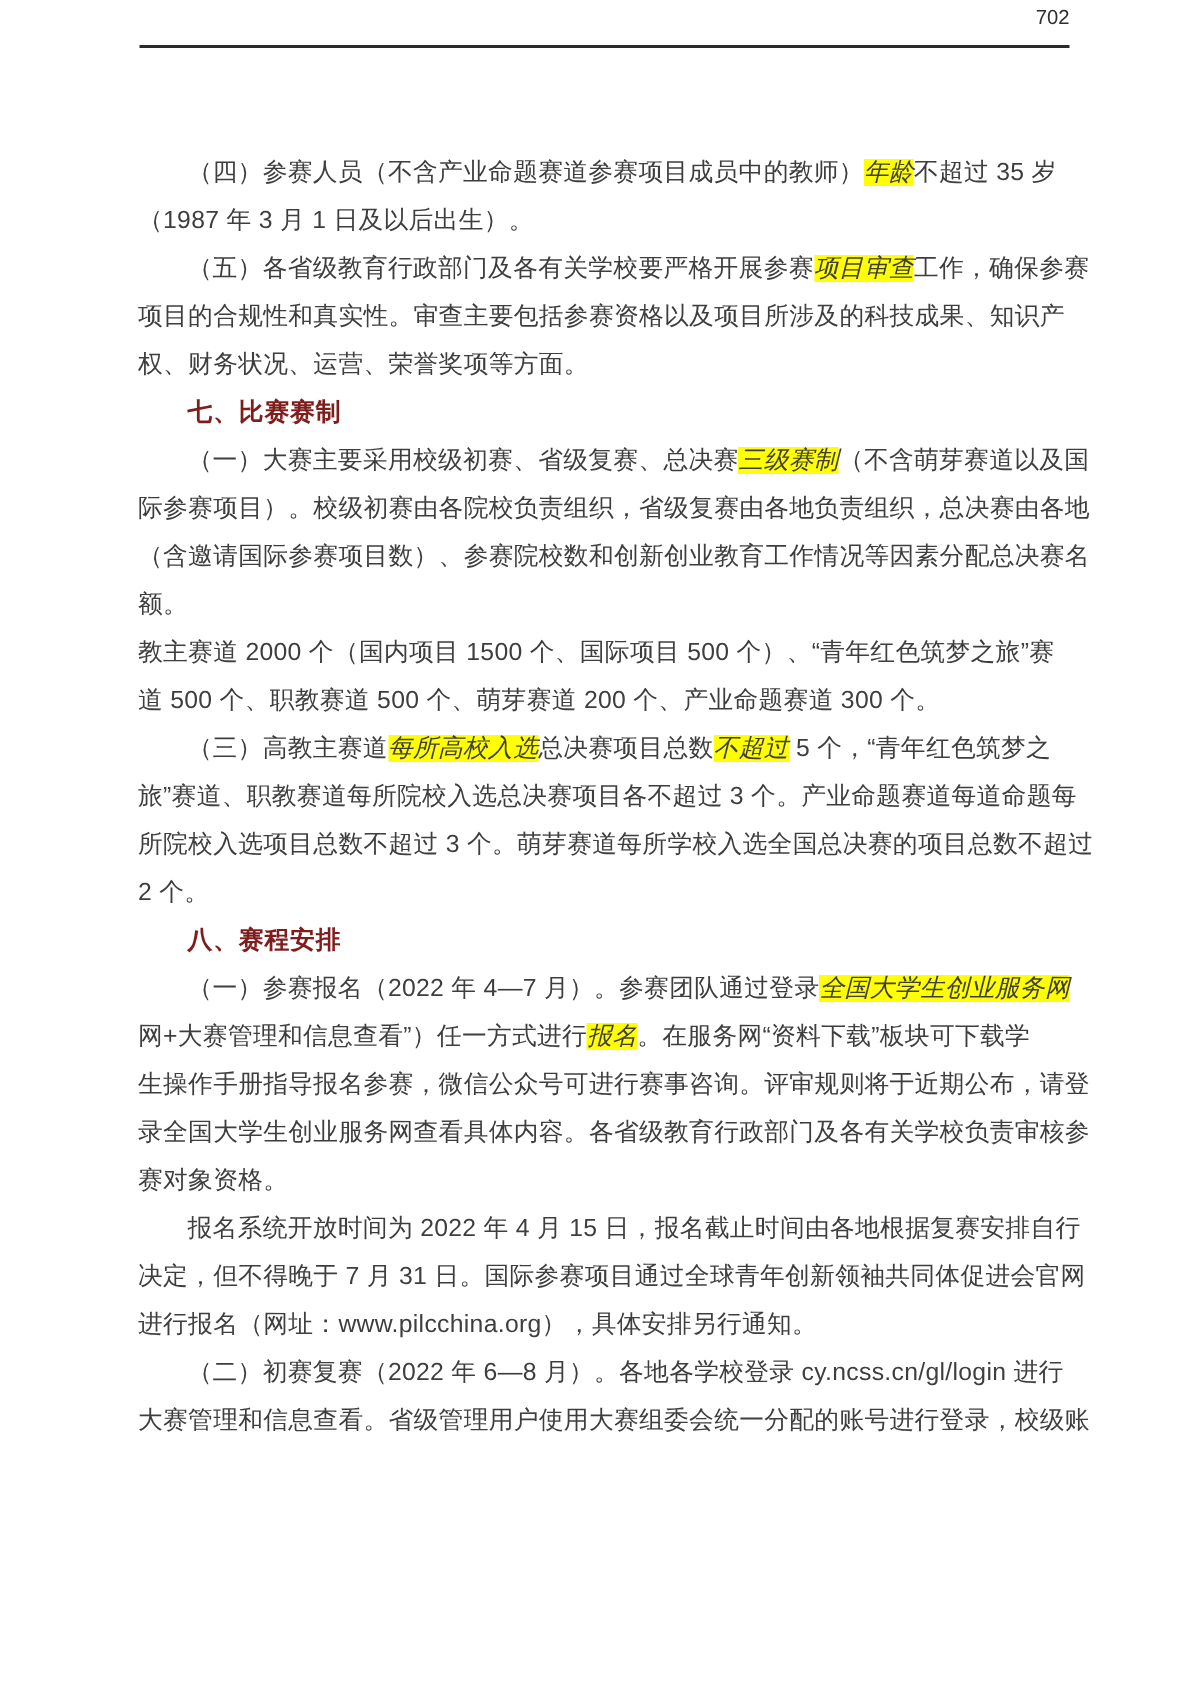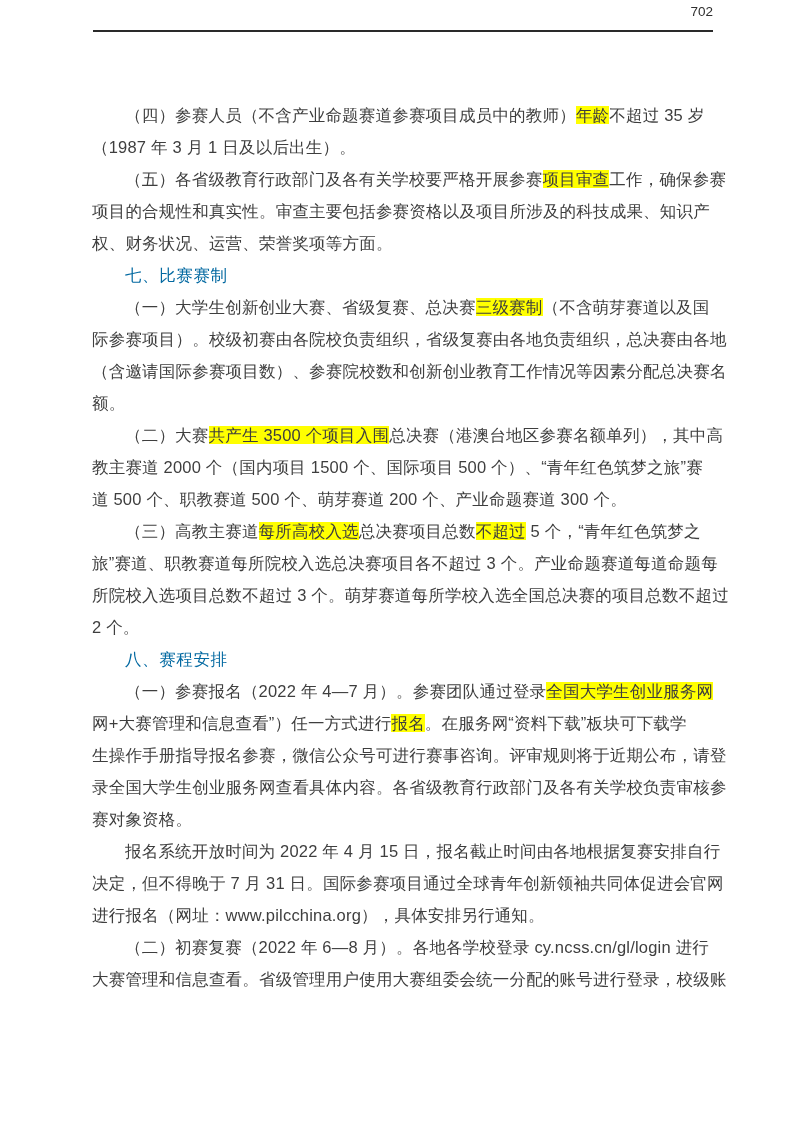--- a/index.html
+++ b/index.html
@@ -39,41 +39,40 @@
   }
   .line {
     height: 32px;
     line-height: 32px;
     font-size: 16.5px;
     color: #3e3e3e;
     white-space: nowrap;
     letter-spacing: 0.2px;
   }
   .line.indent { padding-left: 33px; }
-  .line.heading { font-weight: normal; color: #0369a1; letter-spacing: 0.6px; }
-  .hl { background: #ffff00; }
+  .line.heading { font-weight: bold; color: #7f1d1d; letter-spacing: 0.6px; }
+  .hl { background: #ffff00; font-style: italic; }
 </style>
 </head>
 <body>
 
 <div class="page">
   <div class="pagenum">702</div>
   <div class="header-rule"></div>
   <div class="doc-body" id="doc-body">
       <div class="line indent"><span>（四）参赛人员（不含产业命题赛道参赛项目成员中的教师）</span><span class="hl">年龄</span><span>不超过 35 岁</span></div>
       <div class="line"><span>（1987 年 3 月 1 日及以后出生）。</span></div>
       <div class="line indent"><span>（五）各省级教育行政部门及各有关学校要严格开展参赛</span><span class="hl">项目审查</span><span>工作，确保参赛</span></div>
       <div class="line"><span>项目的合规性和真实性。审查主要包括参赛资格以及项目所涉及的科技成果、知识产</span></div>
       <div class="line"><span>权、财务状况、运营、荣誉奖项等方面。</span></div>
       <div class="line indent heading"><span>七、比赛赛制</span></div>
-      <div class="line indent"><span>（一）大学生创新创业大赛、省级复赛、总决赛</span><span class="hl">三级赛制</span><span>（不含萌芽赛道以及国</span></div>
+      <div class="line indent"><span>（一）大赛主要采用校级初赛、省级复赛、总决赛</span><span class="hl">三级赛制</span><span>（不含萌芽赛道以及国</span></div>
       <div class="line"><span>际参赛项目）。校级初赛由各院校负责组织，省级复赛由各地负责组织，总决赛由各地</span></div>
       <div class="line"><span>（含邀请国际参赛项目数）、参赛院校数和创新创业教育工作情况等因素分配总决赛名</span></div>
       <div class="line"><span>额。</span></div>
-      <div class="line indent"><span>（二）大赛</span><span class="hl">共产生 3500 个项目入围</span><span>总决赛（港澳台地区参赛名额单列），其中高</span></div>
       <div class="line"><span>教主赛道 2000 个（国内项目 1500 个、国际项目 500 个）、“青年红色筑梦之旅”赛</span></div>
       <div class="line"><span>道 500 个、职教赛道 500 个、萌芽赛道 200 个、产业命题赛道 300 个。</span></div>
       <div class="line indent"><span>（三）高教主赛道</span><span class="hl">每所高校入选</span><span>总决赛项目总数</span><span class="hl">不超过</span><span> 5 个，“青年红色筑梦之</span></div>
       <div class="line"><span>旅”赛道、职教赛道每所院校入选总决赛项目各不超过 3 个。产业命题赛道每道命题每</span></div>
       <div class="line"><span>所院校入选项目总数不超过 3 个。萌芽赛道每所学校入选全国总决赛的项目总数不超过</span></div>
       <div class="line"><span>2 个。</span></div>
       <div class="line indent heading"><span>八、赛程安排</span></div>
       <div class="line indent"><span>（一）参赛报名（2022 年 4—7 月）。参赛团队通过登录</span><span class="hl">全国大学生创业服务网</span></div>
       <div class="line"><span>网+大赛管理和信息查看”）任一方式进行</span><span class="hl">报名</span><span>。在服务网“资料下载”板块可下载学</span></div>
       <div class="line"><span>生操作手册指导报名参赛，微信公众号可进行赛事咨询。评审规则将于近期公布，请登</span></div>

